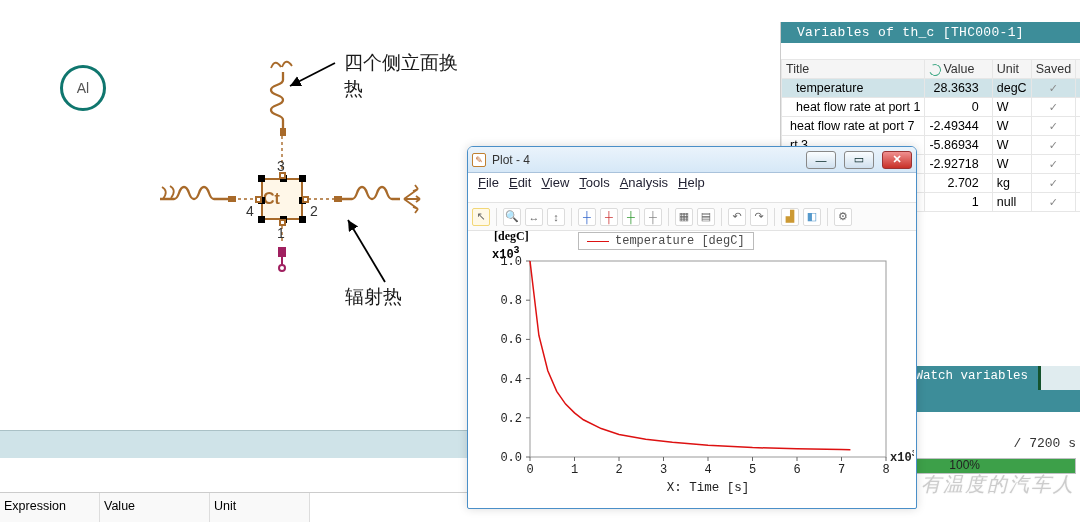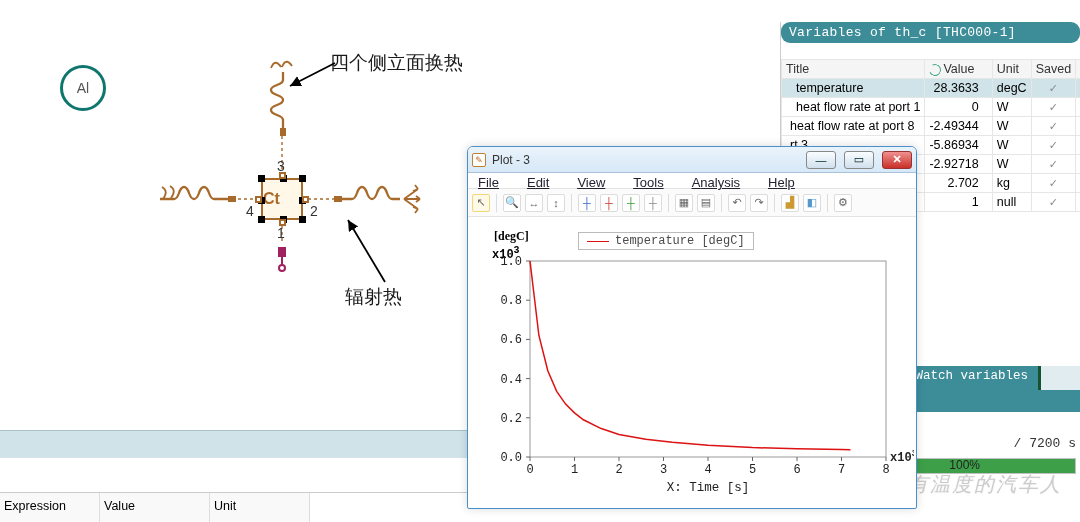--- a/index.html
+++ b/index.html
@@ -49,25 +49,24 @@
 
   
   .vars-panel {
     position: absolute; right: 0; top: 22px; width: 300px; height: 250px;
     background: #fff; border-left: 1px solid #ccc;
     font-size: 13px;
     overflow: hidden;
   }
   .vars-header {
     background: #3d8d99; color: #fff;
-    padding: 3px 8px; font-family: "Courier New", monospace;
+    padding: 3px 16px; font-family: "Courier New", monospace;
     font-size: 13px; letter-spacing: .3px;
     white-space: nowrap;
     overflow: hidden;
-    border-radius: 9px;
   }
   .vars-table {
     width: 100%; border-collapse: collapse;
     font-size: 12.5px;
   }
   .vars-table th, .vars-table td {
     border: 1px solid #e6e6e6;
     padding: 2px 4px;
     background: #fff;
     white-space: nowrap;
@@ -110,21 +109,21 @@
     position: absolute; right: 4px; top: 458px; width: 245px; height: 16px;
     border: 1px solid #bfc1c3; background: #fff;
   }
   .progress-bar { width: 100%; height: 100%; background: #3da049; }
   .progress-label {
     position: absolute; right: 100px; top: 458px;
     font-size: 12px; color:#222; z-index: 2;
   }
 
   .watermark {
-    position: absolute; right: 18px; bottom: 24px;
+    position: absolute; right: 5px; bottom: 24px;
     font-size: 20px; color: #ccc; font-style: italic;
     font-family: "SimSun", serif;
     letter-spacing: 2px;
     display:flex; align-items:center; gap:6px;
     z-index: 4;
     text-shadow: 0 0 2px #eee;
   }
   .wechat-icon{
     width:28px;height:24px;position:relative;opacity:.45;
   }
@@ -179,22 +178,22 @@
     color:#c06020;
   }
   .plot-titlebar .title { flex: 0 0 auto; color:#333;}
   .plot-titlebar .spacer{flex:1}
   .win-btn { width:30px;height:18px;border-radius:3px;display:flex;align-items:center;justify-content:center;font-size:11px;border:1px solid #888;margin-left:2px;}
   .win-btn.min{background:linear-gradient(#fafdff,#d0e0ee);color:#022}
   .win-btn.max{background:linear-gradient(#fafdff,#d0e0ee);color:#022}
   .win-btn.close{background:linear-gradient(#f09090,#c83028);color:#fff;border-color:#933;font-weight:bold}
 
   .plot-menubar{
-    height:16px;display:flex;gap:28px;padding:2px 10px 0;
-    color:#223;font-size:13px;border-bottom:1px solid #e3e3e3;text-decoration:underline;
+    height:30px;display:flex;gap:10px;padding:2px 10px 0;
+    color:#223;font-size:13px;border-bottom:1px solid #e3e3e3;
   }
   .plot-menubar span{cursor:default;}
   .plot-menubar span u{text-decoration:underline}
 
   .plot-toolbar{
     height:28px;display:flex;gap:4px;align-items:center;padding:2px 4px;
     border-bottom:1px solid #e3e3e3;background:#fbfbfb;
   }
   .tb-btn{width:18px;height:18px;border:1px solid #dcdcdc;border-radius:2px;background:#fff;display:flex;align-items:center;justify-content:center;font-size:11px;color:#666;}
   .tb-sep{width:1px;height:18px;background:#ddd;margin:0 2px}
@@ -214,21 +213,21 @@
 </style>
 </head>
 <body>
 
 <div class="canvas-area">
 
   <div class="schematic">
 
     <div class="al-circle">Al</div>
 
-    <div class="annotation" style="left:290px;top:0px">四个侧立面换热</div>
+    <div class="annotation" style="left:304px;top:0px">四个侧立面换热</div>
     <svg class="arrow-svg" style="left:240px;top:8px" width="60" height="40">
       <defs>
           <marker id="ah1" markerWidth="8" markerHeight="8" refX="6" refY="3" orient="auto">
         <path d="M0,0 L6,3 L0,6 Z" fill="#000"></path>
           </marker>
         </defs>
       <path d="M55,5 L10,28" stroke="#000" stroke-width="1.8" marker-end="url(#ah1)" fill="none"></path>
     </svg>
 
     <div class="annotation" style="left:305px;top:234px">辐射热</div>
@@ -329,21 +328,21 @@
           <td class="chk">✓</td>
         </tr>
         <tr>
           <td style="padding-left:14px">heat flow rate at port 1</td>
           <td class="val">0</td>
           <td>W</td>
           <td class="chk">✓</td>
           <td class="chk">✓</td>
         </tr>
         <tr>
-          <td style="padding-left:8px">heat flow rate at port 8</td>
+          <td style="padding-left:8px">heat flow rate at port 7</td>
           <td class="val">-2.49344</td>
           <td>W</td>
           <td class="chk">✓</td>
           <td class="chk">✓</td>
         </tr>
         <tr>
           <td style="padding-left:8px">rt 3</td>
           <td class="val">-5.86934</td>
           <td>W</td>
           <td class="chk">✓</td>
@@ -393,21 +392,21 @@
 
 <div class="expr-table">
   <div>Expression</div>
   <div>Value</div>
   <div>Unit</div>
 </div>
 
 <div class="plot-window">
   <div class="plot-titlebar">
     <span class="doc-icon">✎</span>
-    <span class="title">Plot - 3</span>
+    <span class="title">Plot - 4</span>
     <span class="spacer"></span>
     <span class="win-btn min">—</span>
     <span class="win-btn max">▭</span>
     <span class="win-btn close">✕</span>
   </div>
   <div class="plot-menubar">
     <span><u>F</u>ile</span>
     <span><u>E</u>dit</span>
     <span><u>V</u>iew</span>
     <span><u>T</u>ools</span>

